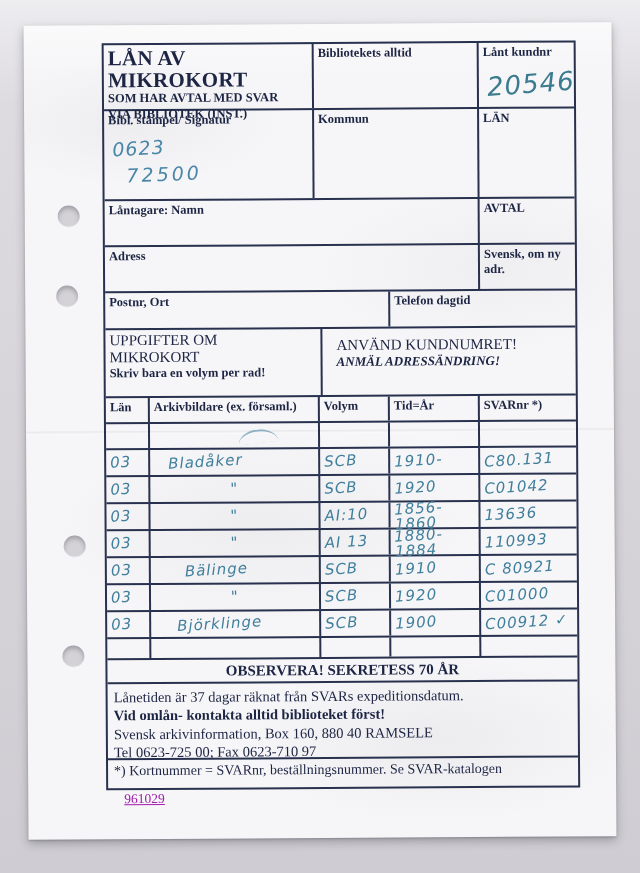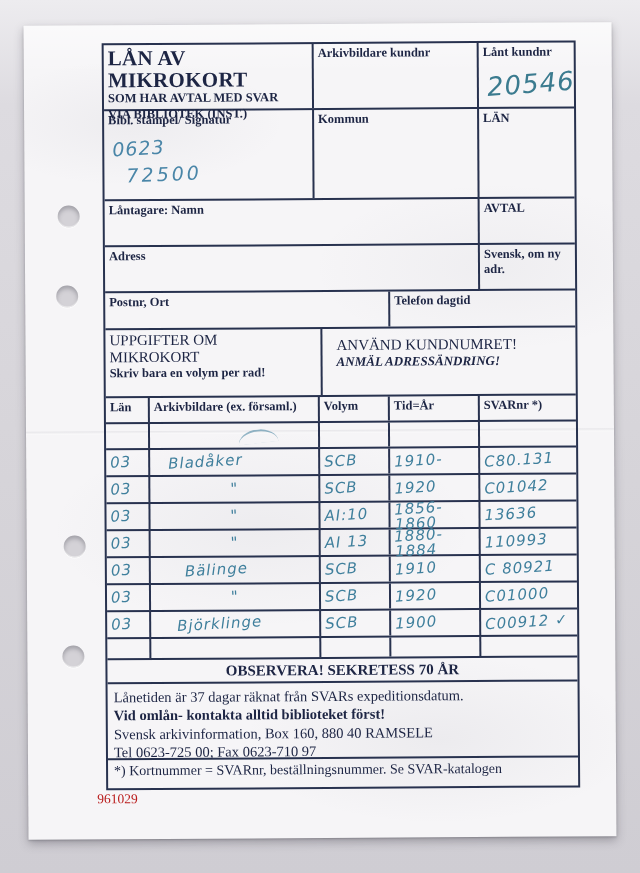--- a/index.html
+++ b/index.html
@@ -56,21 +56,21 @@
   .hw-cell { font-size:15px; transform:rotate(-3deg); line-height:1; }
   .tcell { display:flex; align-items:center; }
   .pen-mark { position:absolute; left:88px; top:6px; width:40px; height:14px;
     border-top:2px solid rgba(63,127,156,.55); border-radius:50% / 100% 100% 0 0;
     transform:rotate(-6deg); }
 
   .terms { font-size:14.5px; line-height:1.26; padding:4px 6px; }
   .terms .b { font-weight:bold; }
   .obs { font-size:15px; font-weight:bold; padding:3px 0; }
   .footnote { font-size:14px; padding:3px 6px; }
-  .docnum { position:absolute; left:69px; top:766px; font-size:13.5px; color:#b91c1c; }
+  .docnum { position:absolute; left:96px; top:766px; font-size:13.5px; color:#a21caf;text-decoration:underline; }
 
   
   .r1{height:66px;} .r2{height:90px;} .r3{height:46px;} .r4{height:46px;}
   .r5{height:37px;} .r6{height:68px;} .r7{height:26px;} .r8{height:26px;}
   .rd{height:27px;} .r16{height:21px;} .r17{height:24px;} .r18{height:76px;} .r19{height:28px;}
 
   
   .w210{width:210px;} .w165{width:165px;} .wfill{flex:1;}
   .w375{width:375px;} .w285{width:285px;} .w217{width:217px;}
   .col-lan{width:44px;} .col-ark{width:170px;} .col-vol{width:70px;} .col-tid{width:90px;} .col-kort{flex:1;}
@@ -89,21 +89,21 @@
 
   <div class="form">
 
     <div class="row r1">
       <div class="c w210">
         <div class="t-title1">LÅN AV MIKROKORT</div>
         <div class="t-sub">SOM HAR AVTAL MED SVAR</div>
         <div class="t-sub">VIA BIBLIOTEK (INST.)</div>
       </div>
       <div class="c w165">
-        <div class="lbl">Arkivbildare kundnr</div>
+        <div class="lbl">Bibliotekets alltid</div>
       </div>
       <div class="c wfill">
         <div class="lbl">Lånt kundnr</div>
         <span class="hw hw-kundnr">20546</span>
       </div>
     </div>
 
     <div class="row r2">
       <div class="c w210">
         <div class="lbl">Bibl. stämpel/ Signatur</div>

